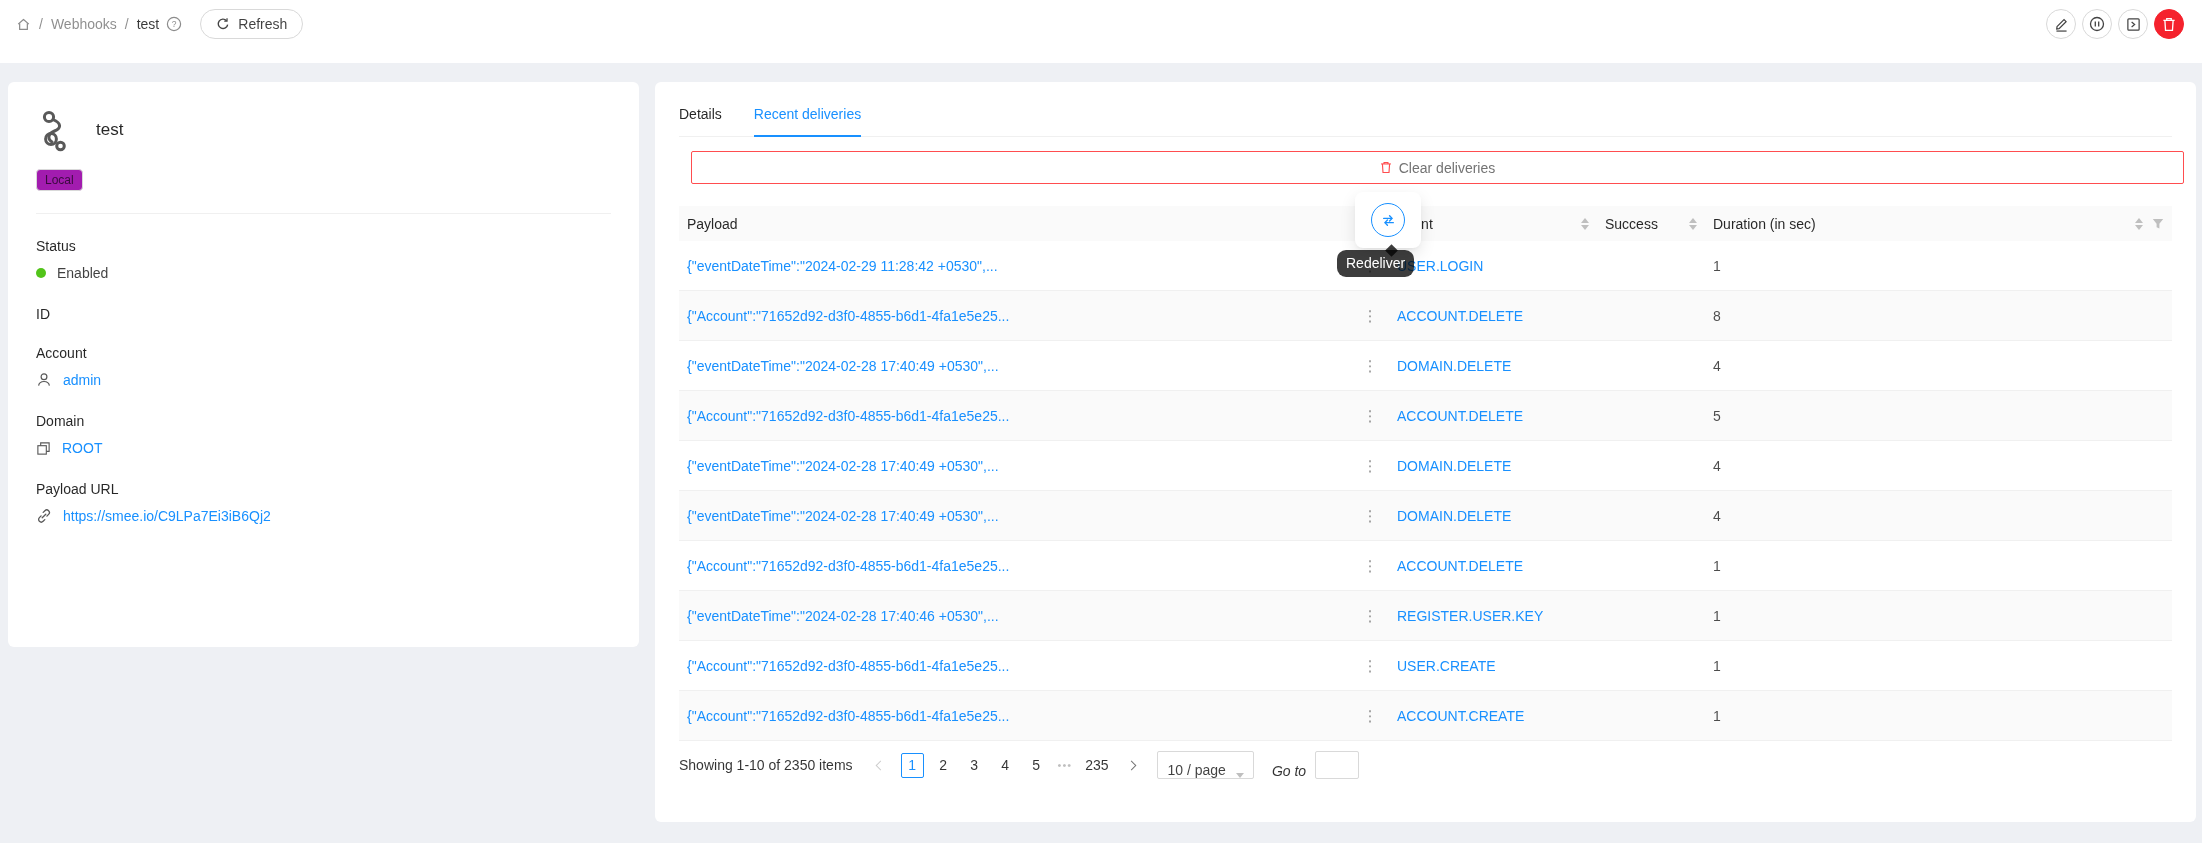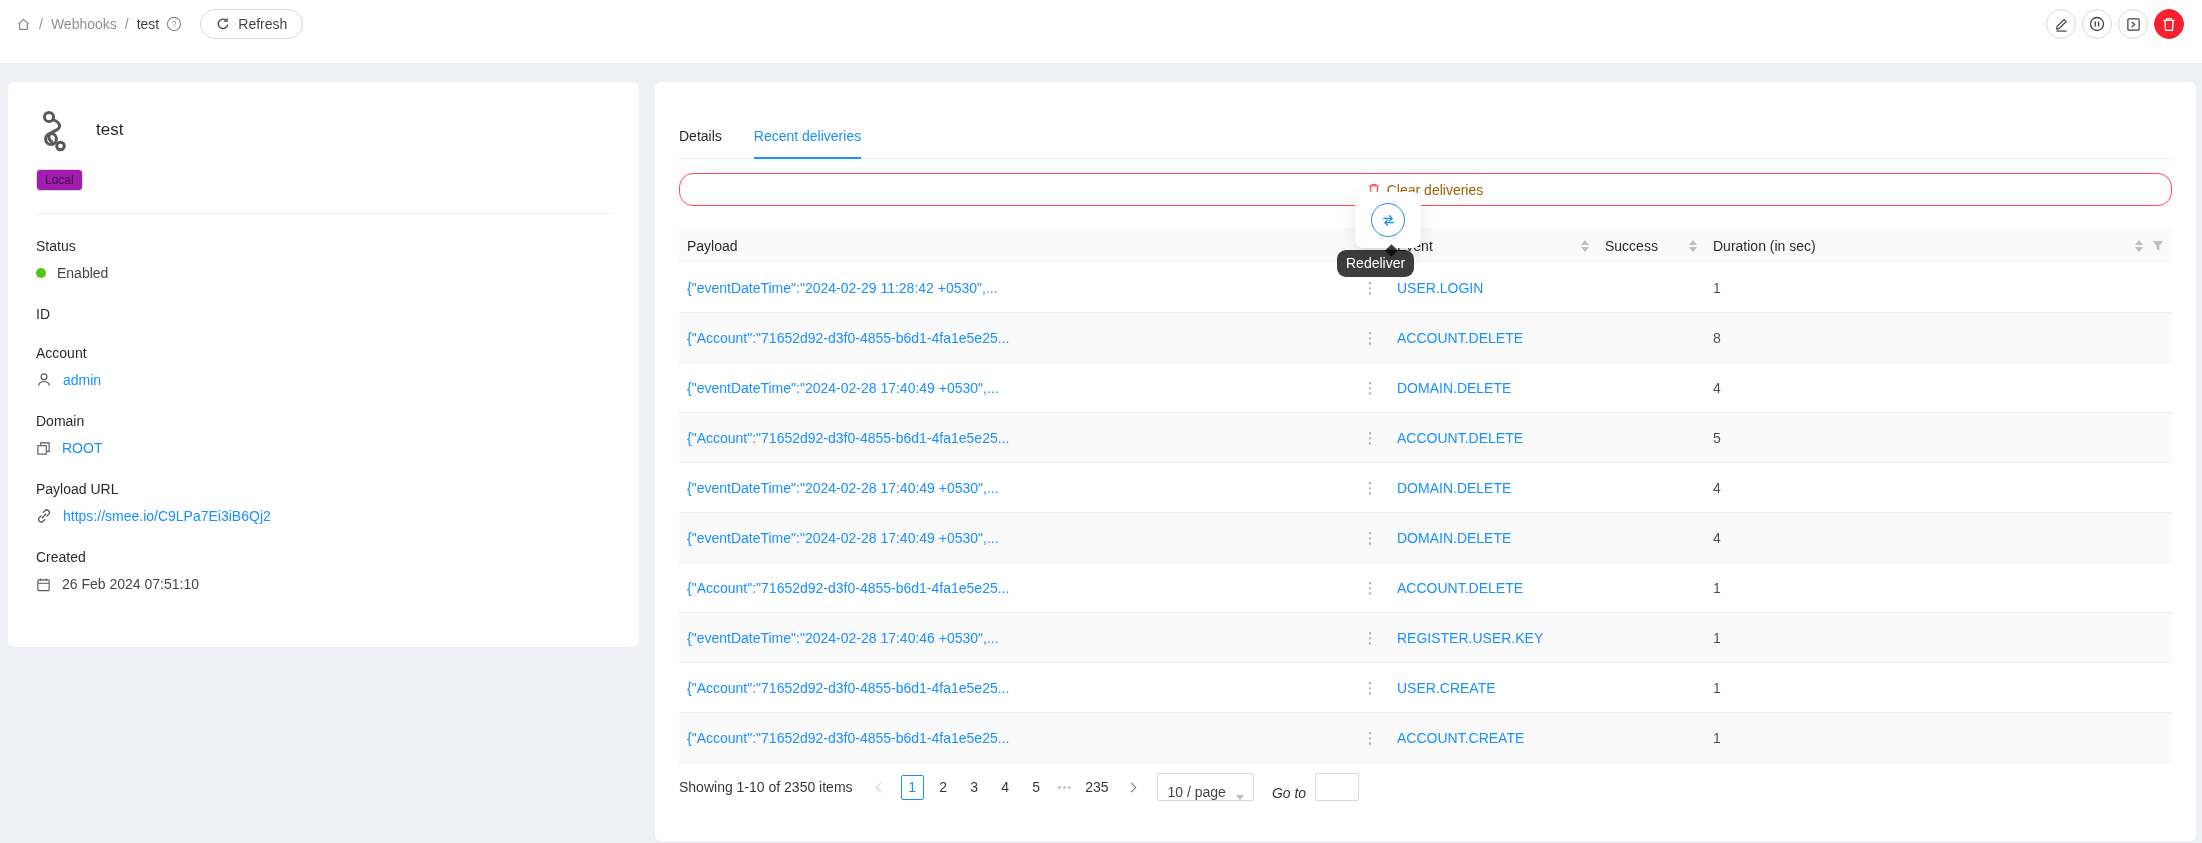--- a/index.html
+++ b/index.html
@@ -31,26 +31,26 @@
   .tag { display:inline-block; margin-top:17px; padding:2px 8px; font-size:12px; line-height:16px; border:1px solid #d9d9d9; border-radius:4px; background:#a21caf; color:rgba(0,0,0,0.65); }
   .divider { height:1px; background:#f0f0f0; margin:22px 0 24px 0; }
   .field { margin-bottom:23px; }
   .f-label { font-weight:normal; color:rgba(0,0,0,0.85); margin-bottom:9px; }
   .f-value { display:flex; align-items:center; gap:11px; min-height:20px; }
   .link { color:#1890ff; text-decoration:none; cursor:pointer; }
   .plain-val { color:rgba(0,0,0,0.75); }
   .status-dot { width:10px; height:10px; border-radius:50%; background:#52c41a; flex:none; }
 
   
-  .tabs { display:flex; gap:32px; border-bottom:1px solid #f0f0f0; padding-top:37px; }
+  .tabs { display:flex; gap:32px; border-bottom:1px solid #f0f0f0; padding-top:15px; }
   .tab { padding:9px 0 13px 0; cursor:pointer; }
   .tab.active { color:#1890ff; border-bottom:2px solid #1890ff; margin-bottom:-1px; }
 
   
-  .clear-btn { margin-top:14px; width:100%; height:33px; border:1px solid #ff4d4f; border-radius:14px; background:#fff; color:#a16207; display:flex; align-items:center; justify-content:center; gap:7px; font-size:14px; cursor:pointer; }
+  .clear-btn { margin-top:14px; width:100%; height:33px; border:1px solid #ff4d4f; border-radius:2px; background:#fff; color:#737373; display:flex; align-items:center; justify-content:center; gap:7px; font-size:14px; cursor:pointer;margin-left:12px; }
 
   
   .tbl { margin-top:22px; }
   .tr { display:grid; grid-template-columns:minmax(0,1fr) 208px 108px 467px; align-items:center; }
   .thead { background:#fafafa; }
   .th { height:35px; padding:0 8px; display:flex; align-items:center; justify-content:space-between; color:rgba(0,0,0,0.85); }
   .th-icons { display:flex; align-items:center; gap:9px; }
   .sorter { display:inline-flex; flex-direction:column; align-items:center; cursor:pointer; }
   .caret { width:0; height:0; border-left:4px solid transparent; border-right:4px solid transparent; }
   .caret.up { border-bottom:5px solid #bfbfbf; margin-bottom:2px; }
@@ -221,32 +221,20 @@
             <svg width="16" height="16" viewBox="0 0 16 16" fill="none" stroke="#595959" stroke-width="1.3" stroke-linecap="round">
                 <path d="M6.2,9.8 L9.8,6.2"></path>
                 <path d="M7.2,4.4 L8.9,2.7 a2.6,2.6 0 0 1 3.7,3.7 L10.9,8.1"></path>
                 <path d="M8.8,11.6 L7.1,13.3 a2.6,2.6 0 0 1 -3.7,-3.7 L5.1,7.9"></path>
               </svg>
           </span>
           <a class="link">https://smee.io/C9LPa7Ei3iB6Qj2</a>
         </div>
       </div>
 
-      <div class="field">
-        <div class="f-label">Created</div>
-        <div class="f-value">
-          <span>
-            <svg width="15" height="15" viewBox="0 0 16 16" fill="none" stroke="#595959" stroke-width="1.2">
-                <rect x="2" y="3" width="12" height="11.5" rx="1"></rect>
-                <path d="M5,1.5 V4.2 M11,1.5 V4.2 M2,6.6 H14"></path>
-              </svg>
-          </span>
-          <span class="plain-val">26 Feb 2024 07:51:10</span>
-        </div>
-      </div>
     </div>
 
     <div class="card right-card">
       <div class="tabs">
         <div class="tab">Details</div>
         <div class="tab active">Recent deliveries</div>
       </div>
 
       <button class="clear-btn">
         <span style="display:inline-flex;">

